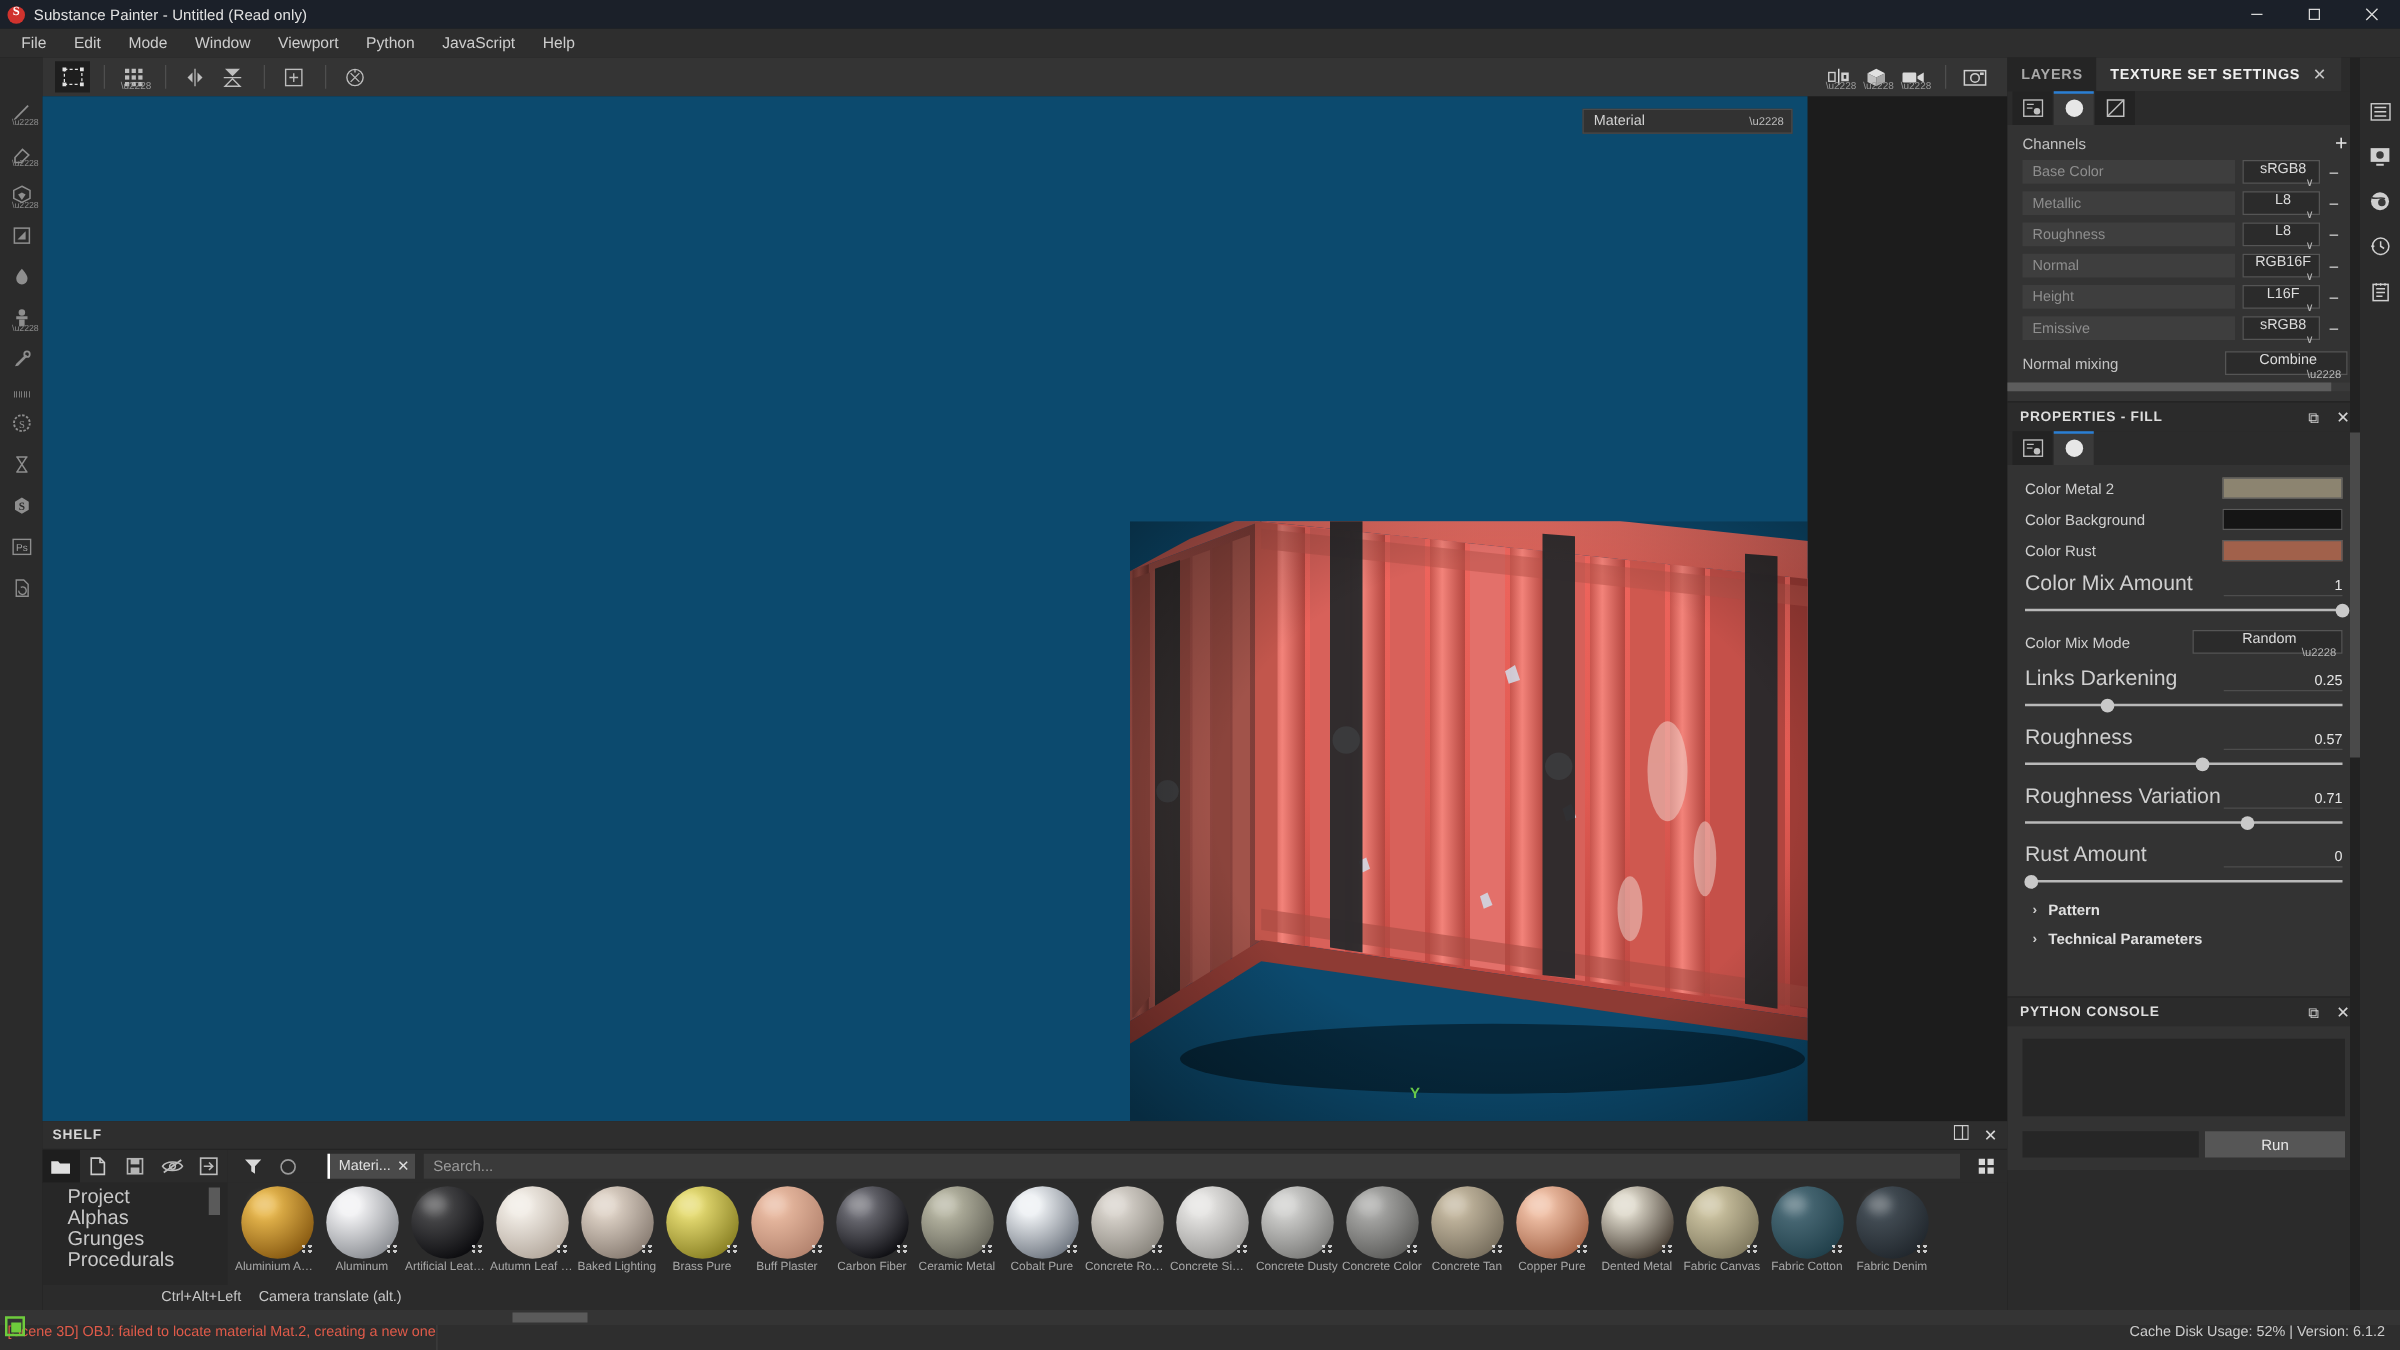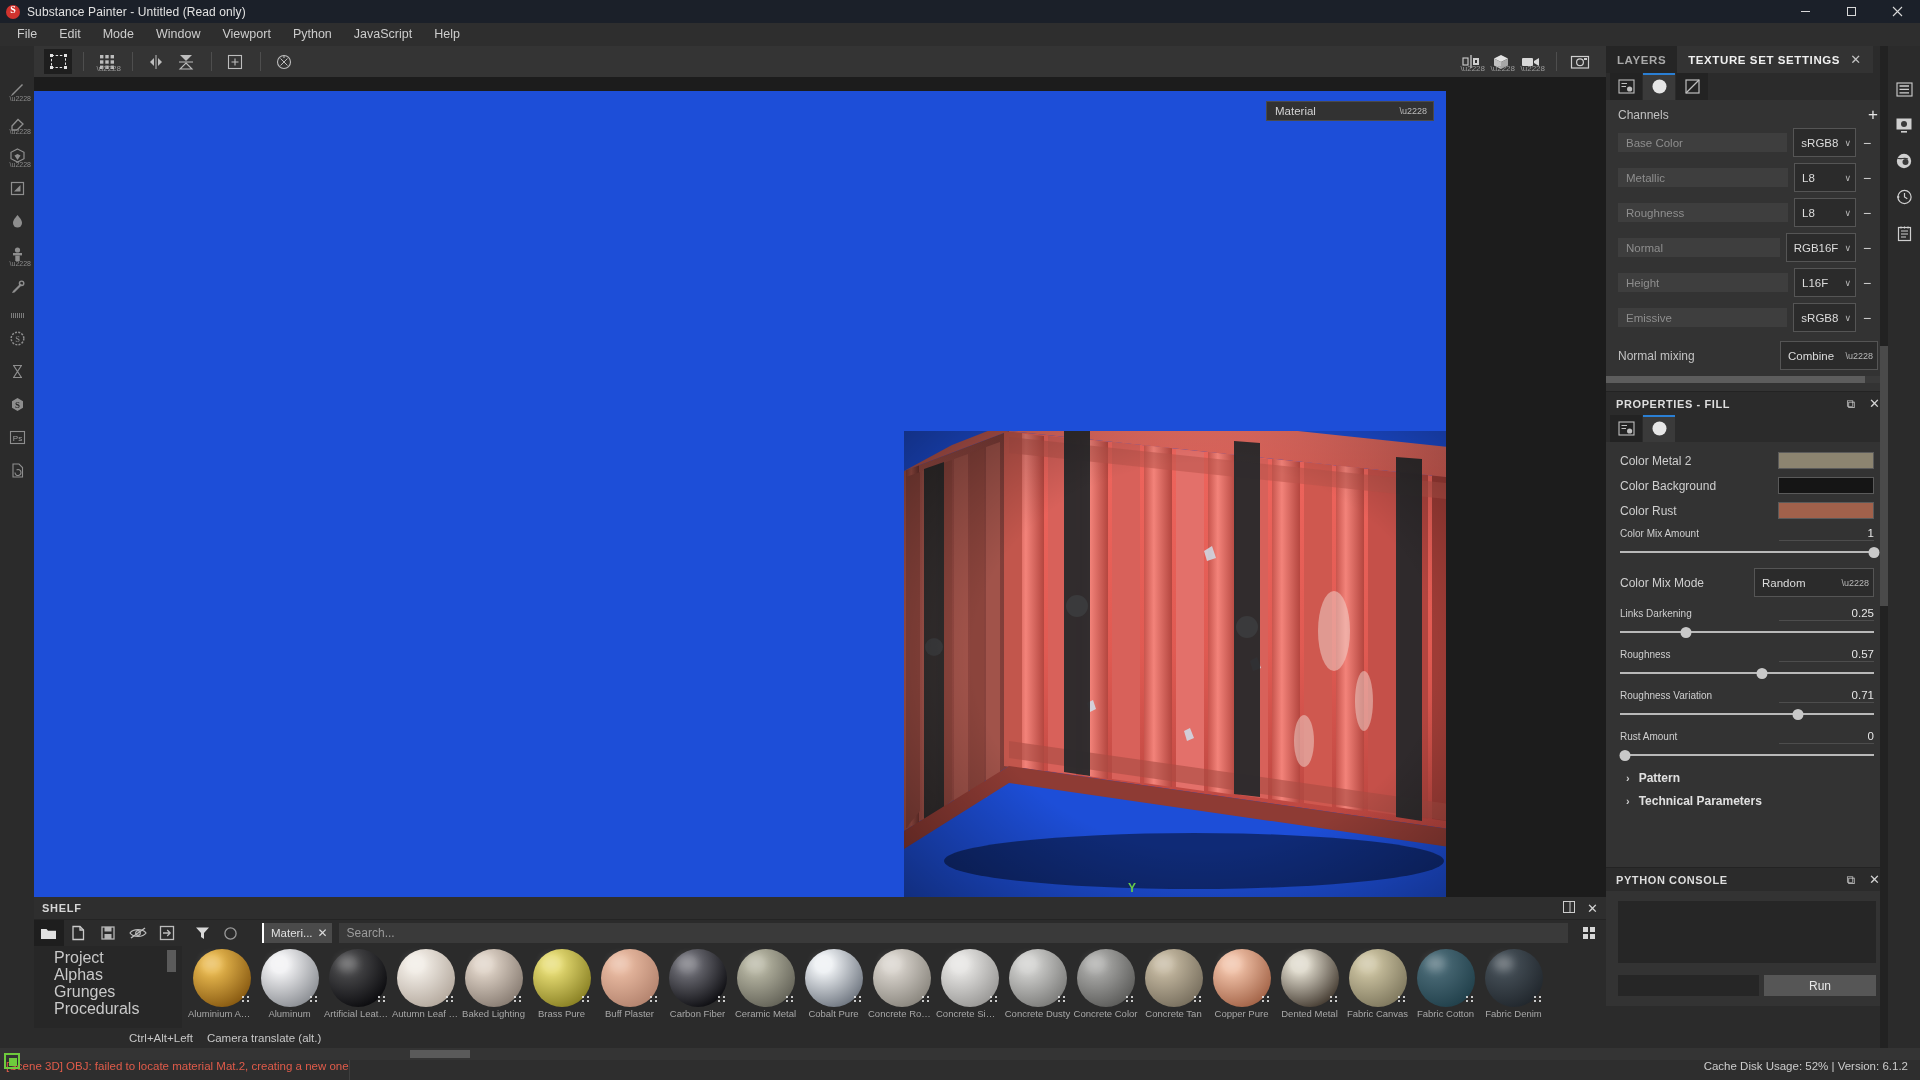--- a/index.html
+++ b/index.html
@@ -67,22 +67,22 @@
     width: 28px; height: 25px; display: flex; align-items: center; justify-content: center;
     position: relative; margin-right: 2px;
   }
   .tb-btn.active { background: #1e1e1e; }
   .tb-sep { width: 1px; height: 19px; background: #4e4e4e; margin: 0 9px; }
   .tb-right { margin-left: auto; display: flex; align-items: center; padding-right: 10px; }
   .tb-caret { position: absolute; right: 0px; bottom: 1px; color: #9a9a9a; font-size: 8px; }
 
   
   .viewport {
-    position: absolute; left: 34px; top: 91px; width: 1412px; height: 820px;
-    background: #1d4ed8; overflow: hidden;
+    position: absolute; left: 34px; top: 77px; width: 1412px; height: 820px;
+    background: #0c4a6e; overflow: hidden;
   }
   .vp-select {
     position: absolute; right: 12px; top: 10px; width: 168px; height: 20px;
     background: #323232; border: 1px solid #4a4a4a; color: #d2d2d2;
     font-size: 11.5px; display: flex; align-items: center; padding-left: 8px;
   }
   .vp-select .cv { margin-left: auto; margin-right: 6px; color: #bbb; font-size: 9px; }
 
   
   .crate-wrap { position: absolute; left: 870px; top: 340px; width: 600px; height: 500px; }
@@ -158,43 +158,43 @@
   .stab.active { background: #3a3a3a; }
   .stab.active::before { content: ""; position: absolute; left: 0; top: 0; width: 100%; height: 2px; background: #2a7fd4; }
   .panel-body { background: #333; padding: 8px 10px 8px 12px; }
   .row { display: flex; align-items: center; margin-bottom: 6px; }
   .row-label { font-size: 12px; color: #c2c2c2; }
   .chan-name {
     flex: 1; height: 19px; background: #3e3e3e; color: #8e8e8e; font-size: 11.5px;
     display: flex; align-items: center; padding-left: 8px; margin-right: 6px;
   }
   .sel {
-    height: 29px; background: #2b2b2b; border: 1px solid #555; color: #dcdcdc;
-    font-size: 11.5px; display: flex; align-items: center; padding: 0 4px 0 7px; min-width: 62px;
+    height: 19px; background: #2b2b2b; border: 1px solid #555; color: #dcdcdc;
+    font-size: 11.5px; display: flex; align-items: center; padding: 0 4px 0 7px; min-width: 62px; flex-direction: column;
   }
   .sel .cv { margin-left: auto; font-size: 9px; color: #b8b8b8; padding-left: 6px; }
   .minus { width: 22px; text-align: center; color: #cfcfcf; font-size: 14px; line-height: 10px;}
   .plus { margin-left: auto; color: #e4e4e4; font-size: 17px; line-height: 12px; }
   .hscroll { height: 7px; background: #3a3a3a; margin: 4px -10px 0 -12px; }
   .hscroll i { display: block; height: 7px; width: 92%; background: #5d5d5d; }
 
   .panel-header {
     height: 24px; background: #2b2b2b; display: flex; align-items: center; padding: 0 8px 0 10px;
     border-top: 1px solid #232323;
   }
   .panel-header .ttl { font-size: 11px; font-weight: bold; letter-spacing: .6px; color: #dedede; }
   .panel-header .acts { margin-left: auto; display: flex; gap: 14px; align-items: center; }
 
   .prop-body { background: #333; padding: 10px 14px 8px 14px; position: relative; }
   .prop-row { display: flex; align-items: center; margin-bottom: 8px; }
   .prop-label { font-size: 12px; color: #cfcfcf; flex: 1; }
   .swatch { width: 96px; height: 17px; border: 1px solid #5a5a5a; }
   .slider-block { margin-bottom: 10px; }
   .sl-top { display: flex; align-items: baseline; }
-  .sl-name { font-size: 10px; color: #cfcfcf; }
+  .sl-name { font-size: 17px; color: #cfcfcf; }
   .sl-val { margin-left: auto; font-size: 11.5px; color: #e6e6e6; border-bottom: 1px solid #4d4d4d;
             min-width: 95px; text-align: right; padding-bottom: 1px; }
   .sl-track { position: relative; height: 12px; margin-top: 5px; }
   .sl-track .bar { position: absolute; left: 0; top: 5px; width: 100%; height: 2px; background: #b9b9b9; }
   .sl-track .knob { position: absolute; top: 1px; width: 11px; height: 11px; border-radius: 50%;
                     background: #c9c9c9; transform: translateX(-50%); }
   .grp { display: flex; align-items: center; font-size: 12px; font-weight: bold; color: #e0e0e0;
          margin: 9px 0 7px 6px; }
   .grp .chev { margin-right: 9px; color: #cdcdcd; font-size: 11px; }
   .vscroll { position: absolute; right: 0; top: 0; width: 7px; background: #3a3a3a; }

